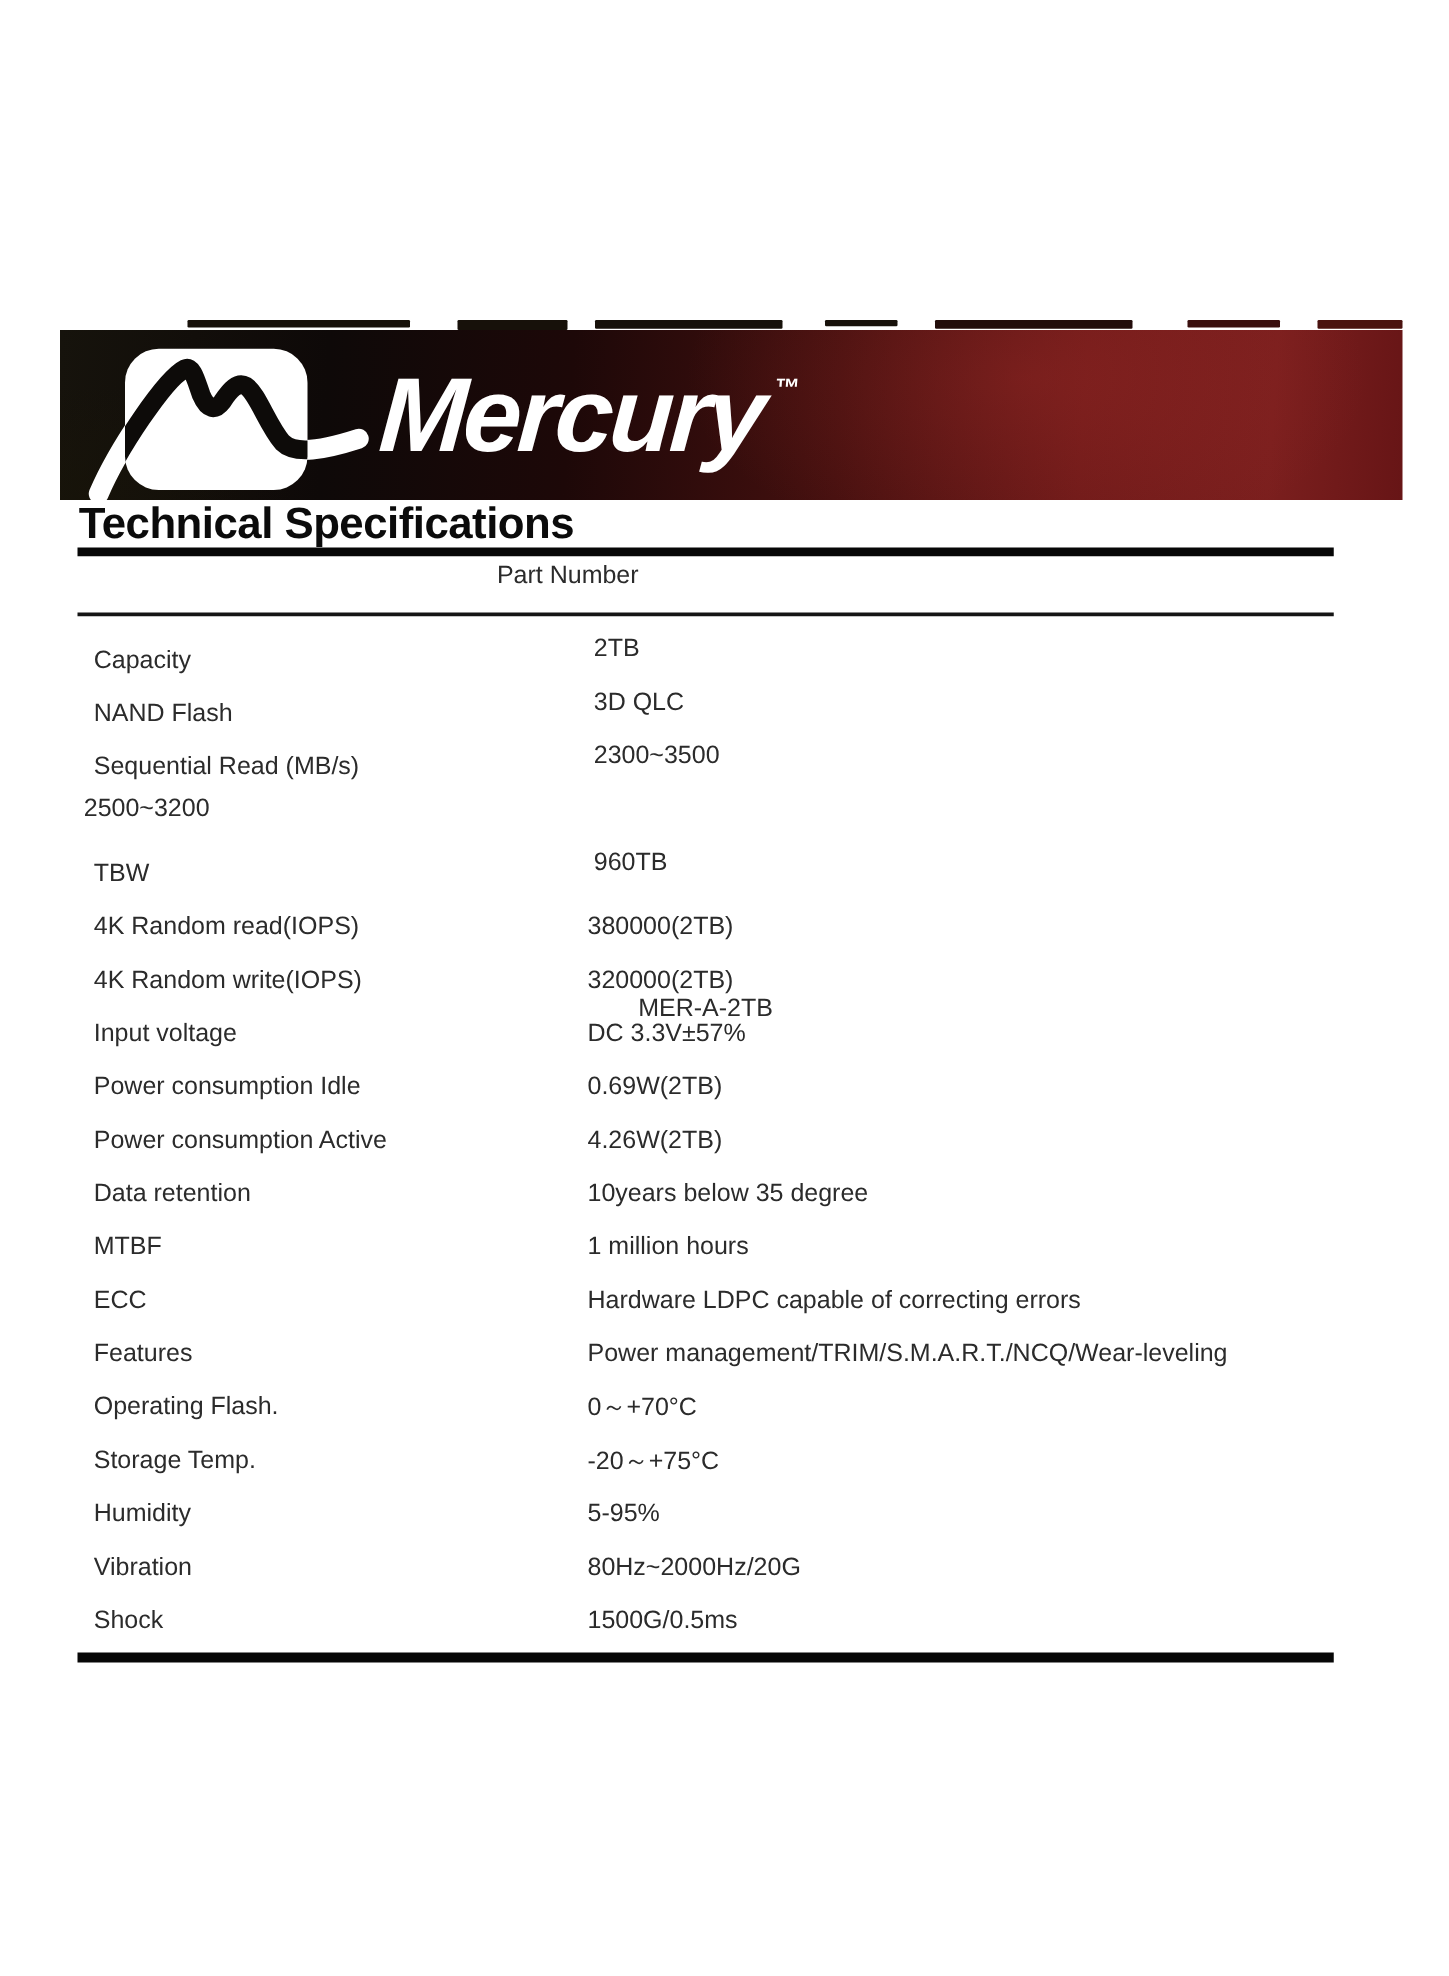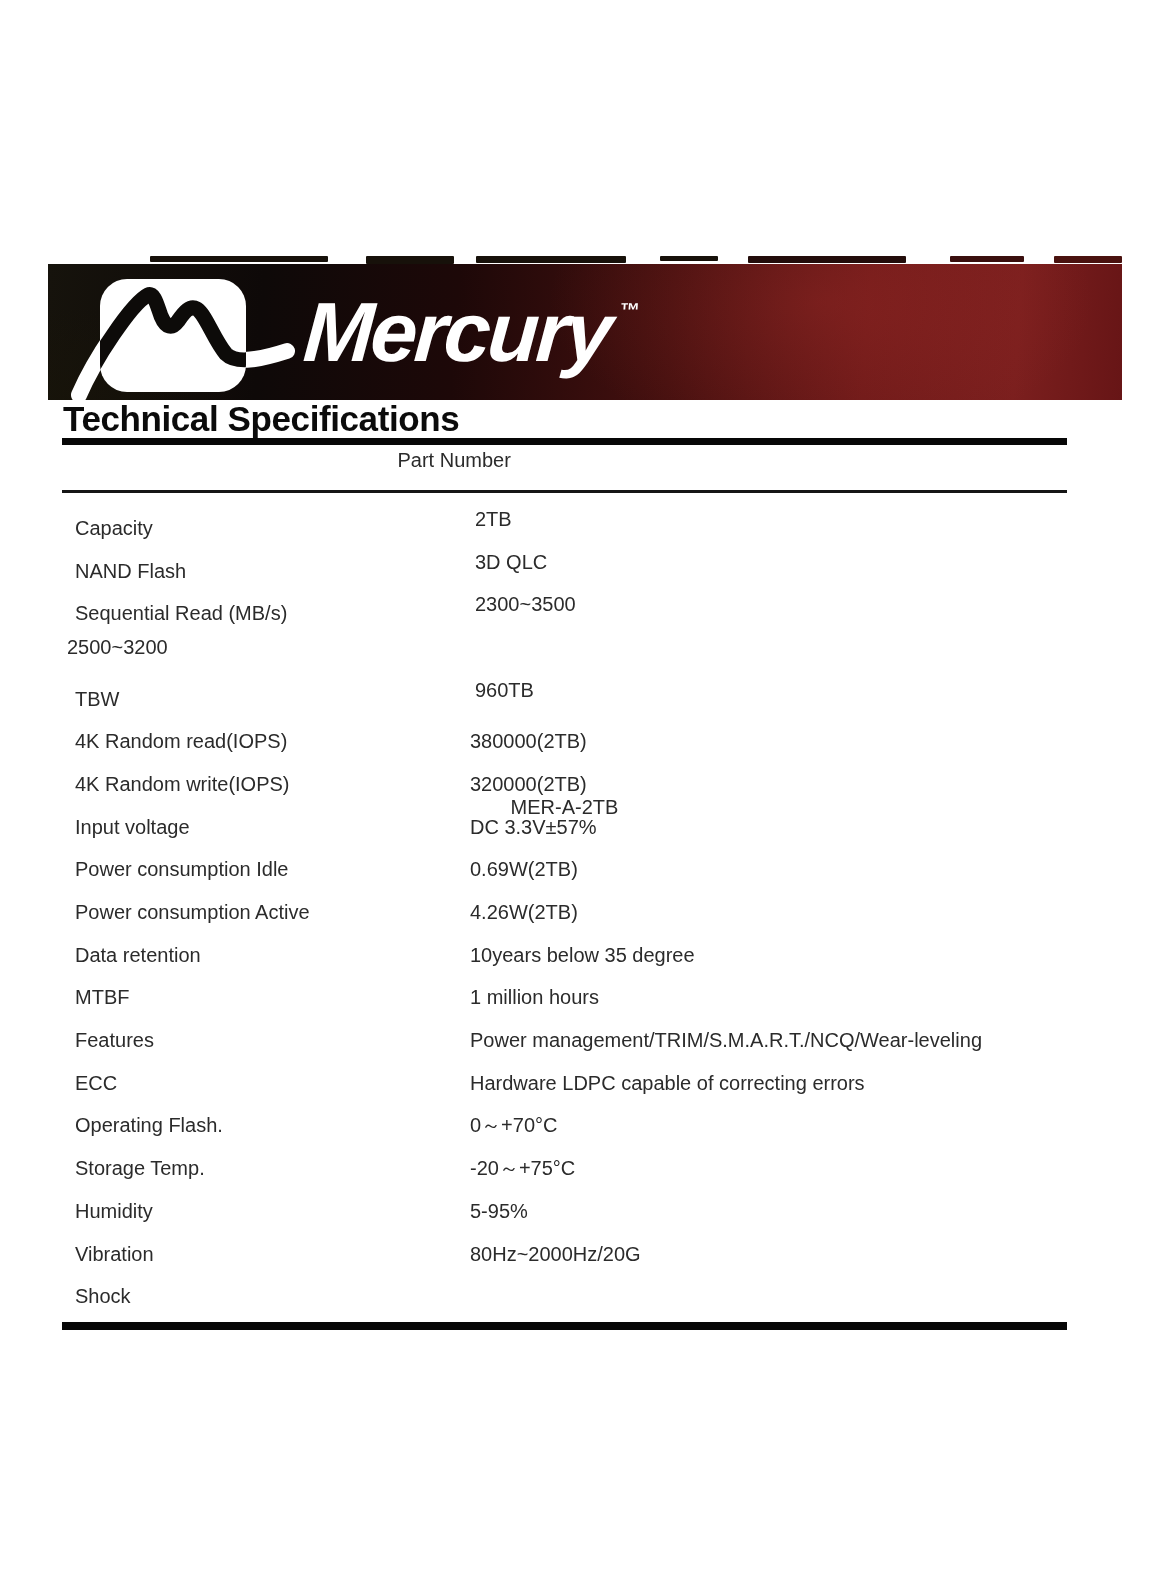--- a/index.html
+++ b/index.html
@@ -172,30 +172,30 @@
         <span class="spec-label">Data retention</span>
         <span class="spec-value">10years below 35 degree</span>
       </div>
 
       <div class="spec-row">
         <span class="spec-label">MTBF</span>
         <span class="spec-value">1 million hours</span>
       </div>
 
       <div class="spec-row">
+        <span class="spec-label">ECC</span>
+        <span class="spec-value">Hardware LDPC capable of correcting errors</span>
+      </div>
+
+      <div class="spec-row">
         <span class="spec-label">Features</span>
         <span class="spec-value">Power management/TRIM/S.M.A.R.T./NCQ/Wear-leveling</span>
       </div>
 
       <div class="spec-row">
-        <span class="spec-label">ECC</span>
-        <span class="spec-value">Hardware LDPC capable of correcting errors</span>
-      </div>
-
-      <div class="spec-row">
         <span class="spec-label">Operating Flash.</span>
         <span class="spec-value">0～+70°C</span>
       </div>
 
       <div class="spec-row">
         <span class="spec-label">Storage Temp.</span>
         <span class="spec-value">-20～+75°C</span>
       </div>
 
       <div class="spec-row">
@@ -203,17 +203,18 @@
         <span class="spec-value">5-95%</span>
       </div>
 
       <div class="spec-row">
         <span class="spec-label">Vibration</span>
         <span class="spec-value">80Hz~2000Hz/20G</span>
       </div>
 
       <div class="spec-row">
         <span class="spec-label">Shock</span>
+        <span class="spec-value">1500G/0.5ms</span>
       </div>
     </div>
 
   <div class="rule bottom-rule"></div>
 </div>
 
 </body></html>

